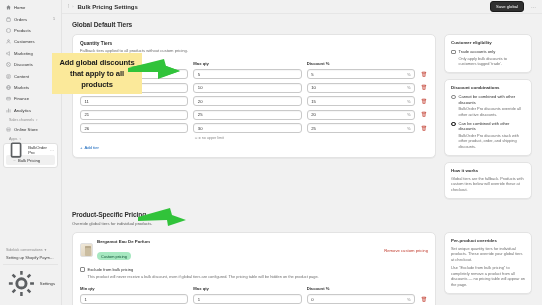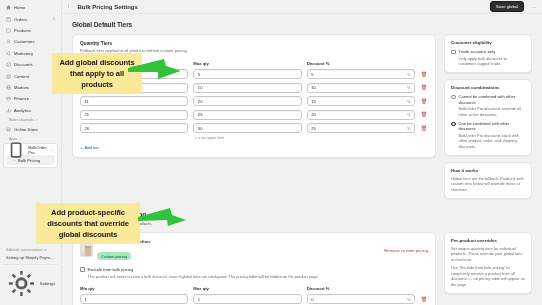--- a/index.html
+++ b/index.html
@@ -509,18 +509,17 @@
     </div>
   </div>
 
   <div class="callout" style="left:52px; top:53px; width:90px;">Add global discounts that apply to all products</div>
   <svg class="arrow" style="left:128px; top:55px;" width="52" height="24" viewBox="0 0 52 24">
     <path class="grn" d="M0 15 L30 15 L30 8 L30 8 L52 16 L30 24 L30 17 L0 17 Z"></path>
     <path class="grn" d="M2 12 C14 10, 24 8, 34 6 L33 13 Z"></path>
     <path class="grn" d="M0 13 L36 4 L38 11 L52 16 L34 22 L33 16 L0 17 Z"></path>
   </svg>
 
-  <div class="callout" style="left:36px; top:203px; width:104px;">Add product-specific discounts that override global discounts</div>
   <svg class="arrow" style="left:138px; top:204px;" width="48" height="24" viewBox="0 0 48 24">
     <path class="grn" d="M0 13 L32 4 L34 11 L48 16 L30 22 L29 16 L0 17 Z"></path>
   </svg>
 
 </div>
 
 </body></html>

